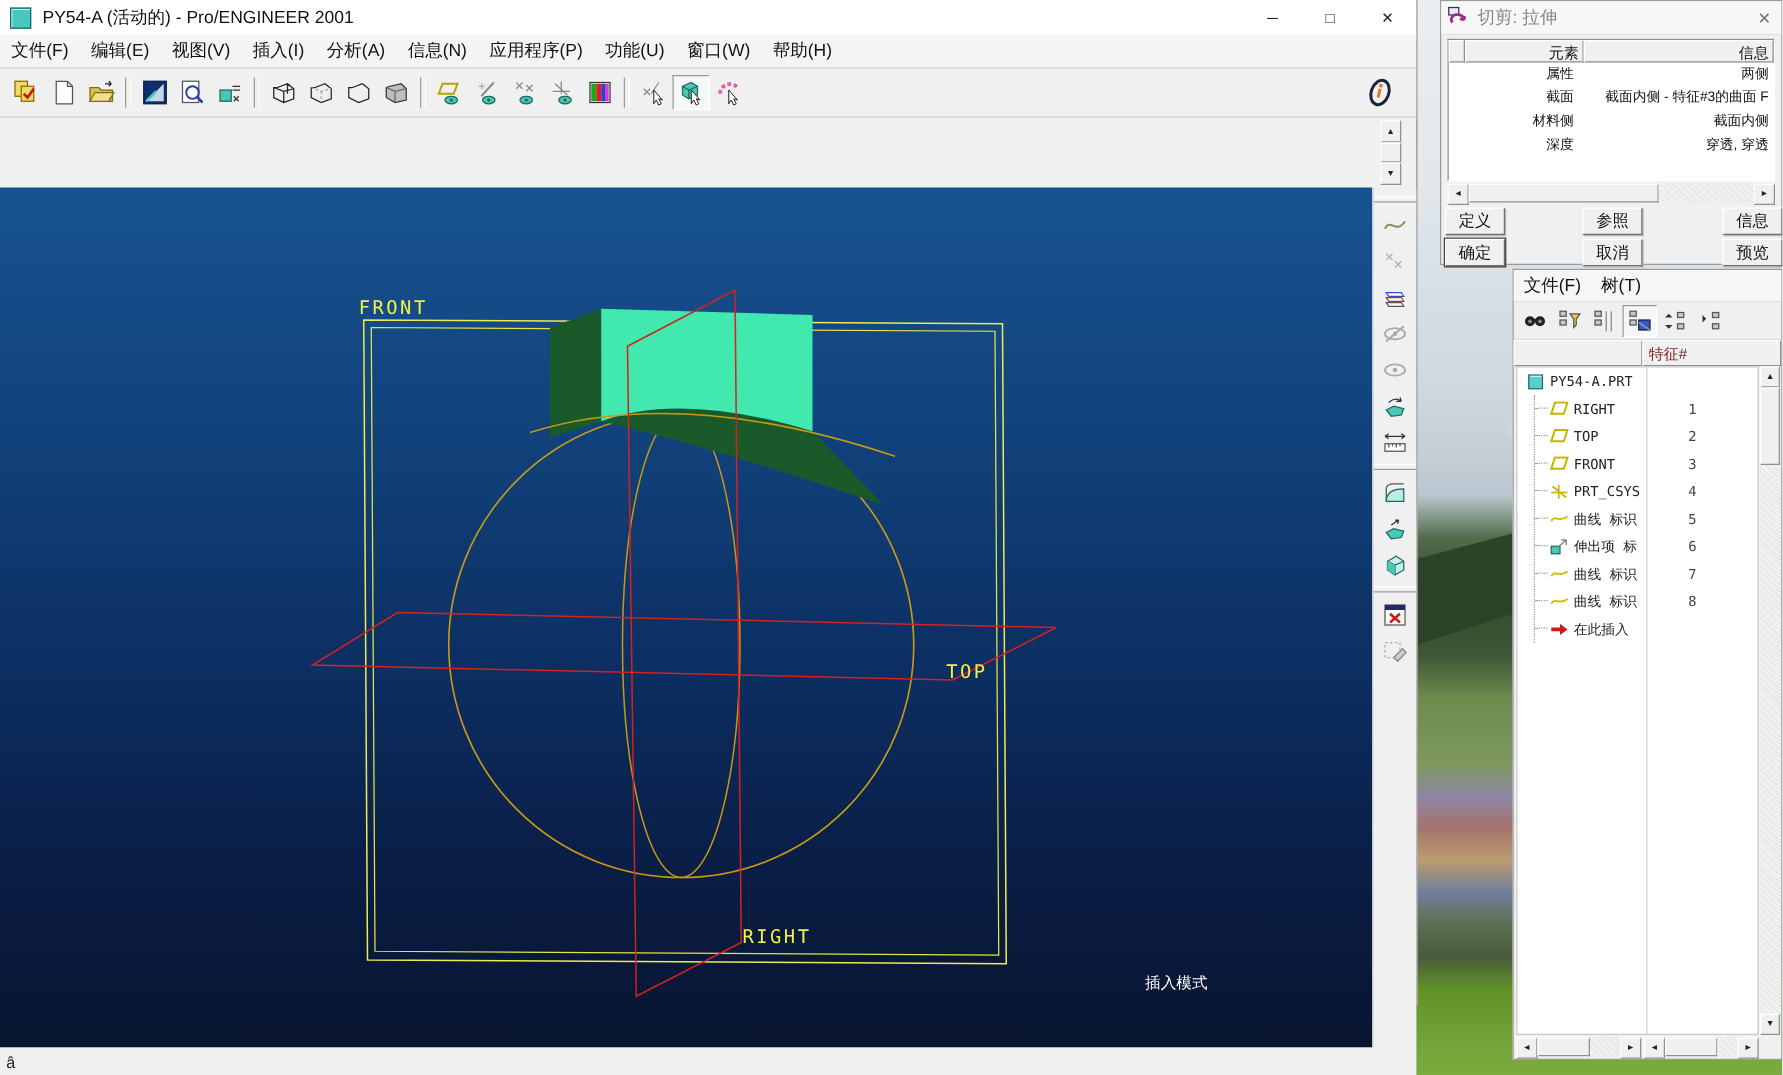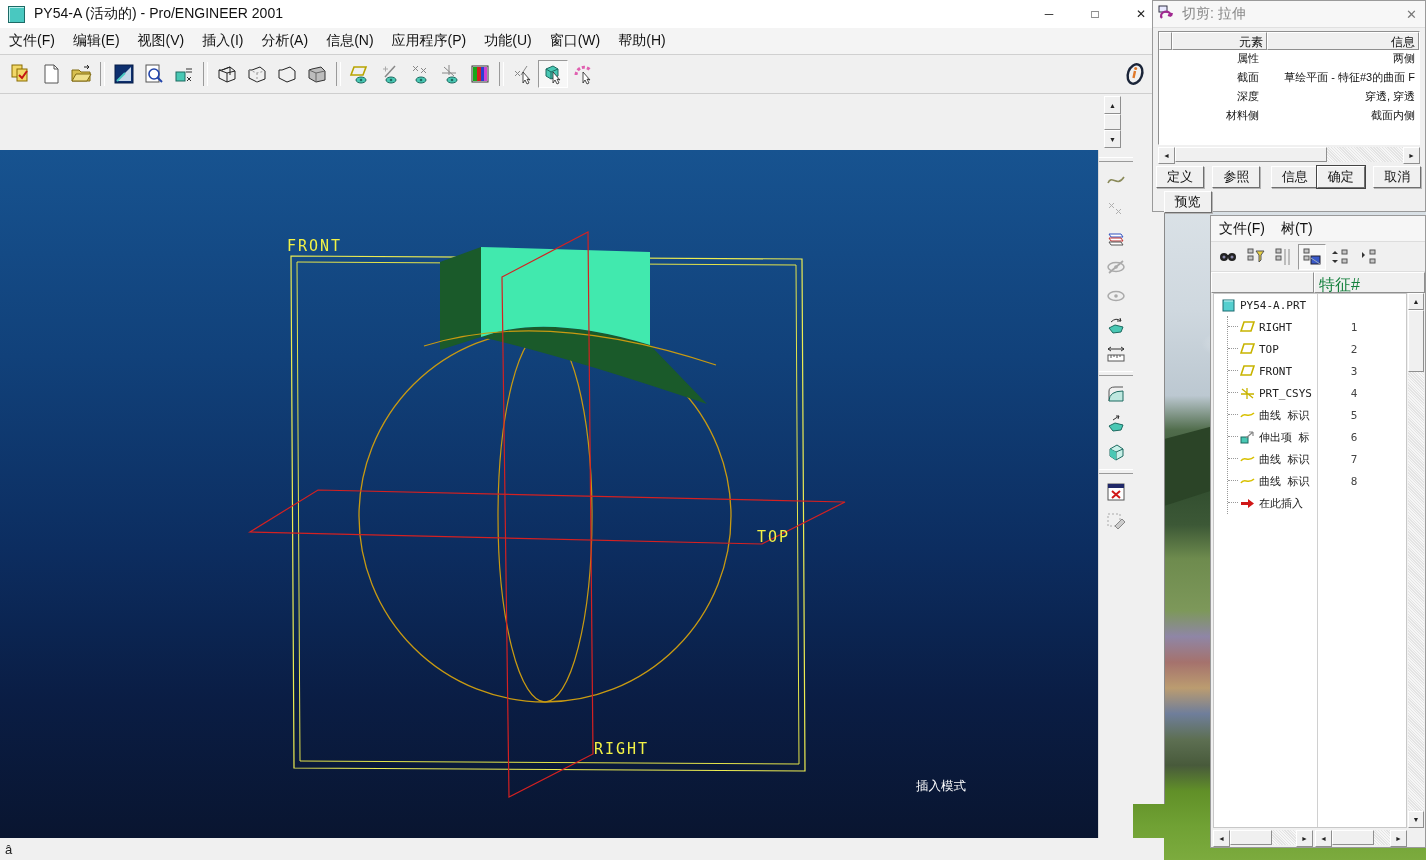--- a/index.html
+++ b/index.html
@@ -23,21 +23,21 @@
   .tbtn{width:28px;height:26px;display:flex;align-items:center;justify-content:center;background:#f0f0f0;border:1px solid #f0f0f0;}
   .tbtn.pressed{border-color:#999 #fff #fff #999;background:#f7f7f7;}
   .sep{width:3px;height:24px;margin:0 4px;border-left:1px solid #9a9a9a;border-right:1px solid #ffffff;}
   .handle{width:100%;height:3px;margin:3px 0;border-top:1px solid #fff;border-bottom:1px solid #9a9a9a;}
   .sbtn{background:#f0f0f0;border:1px solid;border-color:#fff #8f8f8f #8f8f8f #fff;
     display:flex;align-items:center;justify-content:center;color:#222;font-size:7px;line-height:1;}
   .strack{background:#ececec;background-image:repeating-linear-gradient(45deg,#f6f6f6 0 1px,#e4e4e4 1px 2px);}
   .sthumb{background:#f0f0f0;border:1px solid;border-color:#fff #8f8f8f #8f8f8f #fff;}
 
   
-  #mainwin{position:absolute;left:0;top:0;width:1133px;height:804px;background:#f0f0f0;border-right:1px solid #8a8a8a;padding-left:31px;}
+  #mainwin{position:absolute;left:0;top:0;width:1133px;height:804px;background:#f0f0f0;border-right:1px solid #8a8a8a;}
   #titlebar{position:absolute;left:0;top:0;width:100%;height:28px;background:#ffffff;border-bottom:1px solid #d6d6d6;display:flex;align-items:center;}
   #titlebar .appicon{width:15px;height:15px;margin-left:8px;background:#49c8c0;border:1px solid #1d6a66;box-shadow:inset 1px 1px 0 #b8f0ec;}
   #titlebar .title{margin-left:9px;font-size:14px;color:#111;}
   #wincontrols{margin-left:auto;display:flex;height:100%;}
   .wctl{width:46px;height:100%;display:flex;align-items:center;justify-content:center;font-size:12px;color:#222;}
 
   #menubar{position:absolute;left:0;top:28px;width:100%;height:26px;background:#f4f4f4;border-bottom:1px solid #d0d0d0;display:flex;align-items:center;font-size:14px;color:#111;}
   .menu-item{padding:3px 9px;}
 
   #toolbar{position:absolute;left:0;top:55px;width:100%;height:39px;background:#f0f0f0;border-bottom:1px solid #cecece;display:flex;align-items:center;padding-left:6px;box-sizing:border-box;}
@@ -66,34 +66,34 @@
   #dlg-close{margin-left:auto;margin-right:8px;color:#777;font-size:13px;}
   #dlg-table{position:absolute;left:5px;top:30px;width:262px;height:114px;border:1px solid;border-color:#8f8f8f #fff #fff #8f8f8f;background:#fff;box-sizing:border-box;text-align:right;}
   #dlg-table .hrow{display:flex;height:18px;}
   #dlg-table .hcell{background:#f0f0f0;border:1px solid;border-color:#fff #8f8f8f #8f8f8f #fff;font-size:12px;color:#111;padding:1px 3px 0;box-sizing:border-box;overflow:hidden;}
   .drow{display:flex;height:19px;font-size:11px;color:#111;overflow:hidden;}
   .dcell{padding:1px 4px 0;box-sizing:border-box;white-space:nowrap;overflow:hidden;}
   #dlg-hscroll{position:absolute;left:5px;top:146px;width:262px;height:15px;display:flex;}
   #dlg-hscroll .sbtn{width:15px;height:15px;}
   #dlg-hscroll .sthumb{width:150px;}
   #dlg-hscroll .strack{flex:1;}
-  #dlg-buttons{position:absolute;left:3px;top:165px;width:268px;display:grid;grid-template-columns:1fr 1fr 1fr 1fr 1fr;row-gap:3px;}
+  #dlg-buttons{position:absolute;left:3px;top:165px;width:268px;display:grid;grid-template-columns:1fr 1fr 1fr;row-gap:3px;}
   .dbtn{width:46px;height:20px;background:#f0f0f0;border:1px solid;border-color:#fff #6f6f6f #6f6f6f #fff;box-shadow:1px 1px 0 #b5b5b5;
     font-size:13px;color:#111;display:flex;align-items:center;justify-content:center;font-family:"Liberation Sans",sans-serif;}
   .dbtn.default{outline:1px solid #444;font-family:Liberation Mono, monospace;}
   .dcol-l{justify-self:start;} .dcol-c{justify-self:center;} .dcol-r{justify-self:end;margin-right:-2px;}
 
   
   #treewin{position:absolute;left:1210px;top:215px;width:216px;height:633px;background:#f0f0f0;border:1px solid #9a9a9a;box-sizing:border-box;}
   #tree-menubar{height:25px;display:flex;align-items:center;background:#f6f6f6;border-bottom:1px solid #ddd;font-size:14px;color:#111;}
   #tree-menubar .menu-item{padding:2px 8px;}
   #tree-toolbar{height:29px;display:flex;align-items:center;padding-left:3px;border-bottom:1px solid #ddd;}
   #tree-toolbar .tbtn{width:26px;height:24px;}
   #tree-header{display:flex;height:21px;}
-  #tree-header .hcell{background:#f0f0f0;border:1px solid;border-color:#fff #8f8f8f #8f8f8f #fff;font-size:16px;color:#15803d;padding:2px 4px 0;box-sizing:border-box;}
+  #tree-header .hcell{background:#f0f0f0;border:1px solid;border-color:#fff #8f8f8f #8f8f8f #fff;font-size:12px;color:#7f1d1d;padding:2px 4px 0;box-sizing:border-box;}
   #tree-body{position:absolute;left:2px;top:77px;width:194px;height:535px;background:#fff;border:1px solid #c8c8c8;box-sizing:border-box;overflow:hidden;}
   #tree-divider{position:absolute;left:103px;top:0;width:1px;height:100%;background:#d0d0d0;}
   .trow{position:absolute;left:0;width:100%;height:22px;display:flex;align-items:center;font-family:"DejaVu Sans Mono",monospace;font-size:11px;color:#222;}
   .trow .conn{width:10px;height:1px;border-top:1px dotted #999;margin-right:1px;}
   .trow .ticon{width:16px;height:14px;display:flex;align-items:center;justify-content:center;}
   .trow .tlabel{margin-left:4px;white-space:nowrap;overflow:hidden;max-width:56px;}
   .trow .tnum{position:absolute;left:128px;width:24px;text-align:center;color:#444;}
   #tree-vline{position:absolute;left:13px;top:22px;width:1px;height:198px;border-left:1px dotted #999;}
   #tree-vscroll{position:absolute;left:197px;top:77px;width:16px;height:535px;display:flex;flex-direction:column;}
   #tree-vscroll .sbtn{height:15px;}
@@ -409,29 +409,29 @@
         <div class="hcell" style="width:13px"></div>
         <div class="hcell" style="width:95px">元素</div>
         <div class="hcell" style="flex:1">信息</div>
       </div>
       <div class="drow">
           <div class="dcell" style="width:104px">属性</div>
           <div class="dcell" style="flex:1">两侧</div>
         </div>
       <div class="drow">
           <div class="dcell" style="width:104px">截面</div>
-          <div class="dcell" style="flex:1">草绘平面 - 特征#3的曲面 F</div>
+          <div class="dcell" style="flex:1">截面内侧 - 特征#3的曲面 F</div>
+        </div>
+      <div class="drow">
+          <div class="dcell" style="width:104px">材料侧</div>
+          <div class="dcell" style="flex:1">截面内侧</div>
         </div>
       <div class="drow">
           <div class="dcell" style="width:104px">深度</div>
           <div class="dcell" style="flex:1">穿透, 穿透</div>
-        </div>
-      <div class="drow">
-          <div class="dcell" style="width:104px">材料侧</div>
-          <div class="dcell" style="flex:1">截面内侧</div>
         </div>
     </div>
 
     <div id="dlg-hscroll">
       <div class="sbtn">◄</div>
       <div class="sthumb"></div>
       <div class="strack"></div>
       <div class="sbtn">►</div>
     </div>
 

